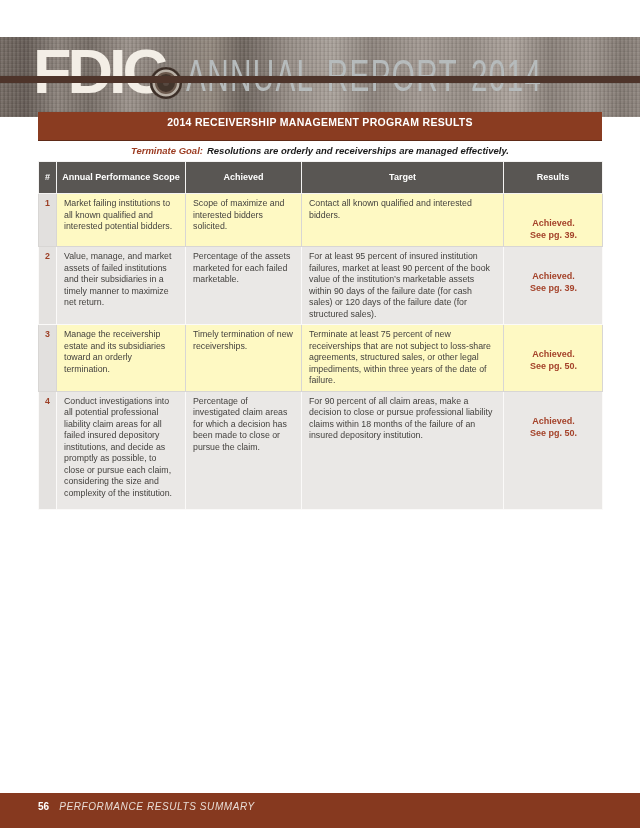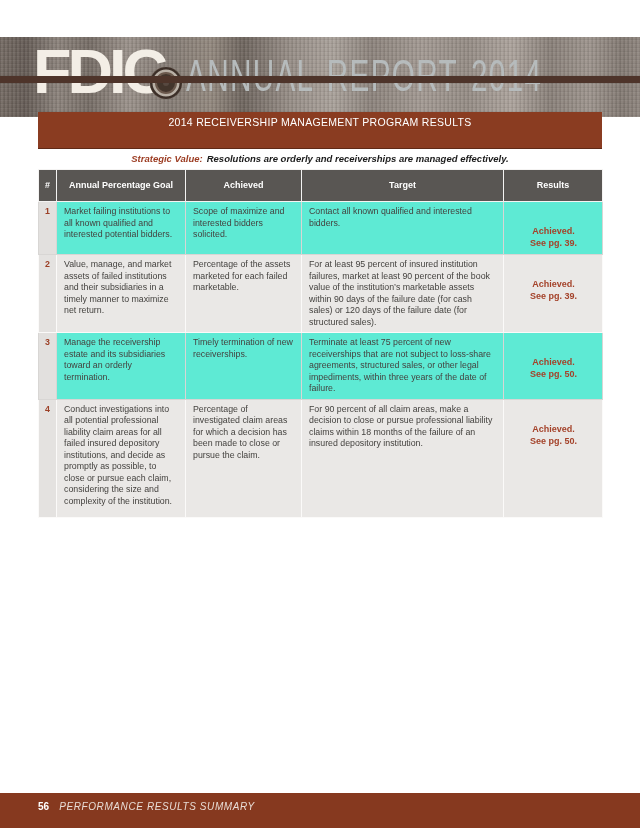--- a/index.html
+++ b/index.html
@@ -42,22 +42,22 @@
   .report-title {
     position:absolute; left:186px; top:13px;
     font-size:45px; font-weight:normal; color:#b6bbbc;
     letter-spacing:2px; word-spacing:6px; white-space:nowrap;
     transform:scaleX(0.66); transform-origin:left center;
   }
 
   
   .doc-table { position:absolute; left:38px; top:112px; width:564px; }
   .title-bar {
-    height:37px; background:#8a3c21; color:#ffffff;
-    font-weight:normal; font-size:10.5px; letter-spacing:0.3px;
+    height:29px; background:#8a3c21; color:#ffffff;
+    font-weight:bold; font-size:10.5px; letter-spacing:0.3px;
     text-align:center; line-height:21px;
     border-bottom:1px solid #5f2a17;
   }
   .strategic-row {
     height:20px; background:#ffffff; text-align:center;
     font-size:9.5px; font-weight:bold; font-style:italic;
     line-height:20px; color:#1a1a1a;
   }
   .strategic-row .sg-label { color:#9c3c22; margin-right:4px; }
 
@@ -70,21 +70,21 @@
 
   th {
     background:#595653; color:#ffffff; font-weight:bold; font-size:9px;
     height:32px; text-align:center; vertical-align:middle;
     border:1px solid #f4f3f2; line-height:11px; padding:0 4px;
   }
   td {
     vertical-align:top; font-size:8.8px; line-height:11.5px;
     color:#44423f; padding:4px 6px 4px 7px;
   }
-  tr.row-odd td { background:#5eead4; border:1px solid #d8d6d4; }
+  tr.row-odd td { background:#fef9c3; border:1px solid #d8d6d4; }
   tr.row-even td { background:#eae8e6; border:1px solid #fbfaf9; }
   td.num {
     color:#9c4027; font-weight:bold; text-align:center; padding:4px 1px;
   }
   tr.row-odd td.num { background:#e2e0de; }
   tr.row-even td.num { background:#e4e2e0; }
   td.result {
     color:#a4422a; font-weight:bold; text-align:center;
     font-size:9px; line-height:12px; padding-top:23px;
   }
@@ -106,35 +106,35 @@
 <div class="banner">
   <div class="fdic-logo">FDIC</div>
   <div class="fdic-seal"></div>
   <div class="report-title">ANNUAL REPORT 2014</div>
 </div>
 <div class="banner-strip"></div>
 
 <div class="doc-table">
   <div class="title-bar">2014 RECEIVERSHIP MANAGEMENT PROGRAM RESULTS</div>
   <div class="strategic-row">
-    <span class="sg-label">Strategic Value:</span><span>Resolutions are orderly and receiverships are managed effectively.</span>
+    <span class="sg-label">Terminate Goal:</span><span>Resolutions are orderly and receiverships are managed effectively.</span>
   </div>
 
   <table class="results">
     <colgroup>
       <col class="c-num">
         <col class="c-goal">
         <col class="c-ind">
         <col class="c-target">
         <col class="c-res">
     </colgroup>
     <thead>
       <tr>
         <th>#</th>
-        <th>Annual Percentage Goal</th>
+        <th>Annual Performance Scope</th>
         <th>Achieved</th>
         <th>Target</th>
         <th>Results</th>
       </tr>
     </thead>
     <tbody>
       <tr class="row-odd r1">
         <td class="num">1</td>
         <td>Market failing institutions to all known qualified and interested potential bidders.</td>
         <td>Scope of maximize and interested bidders solicited.</td>

